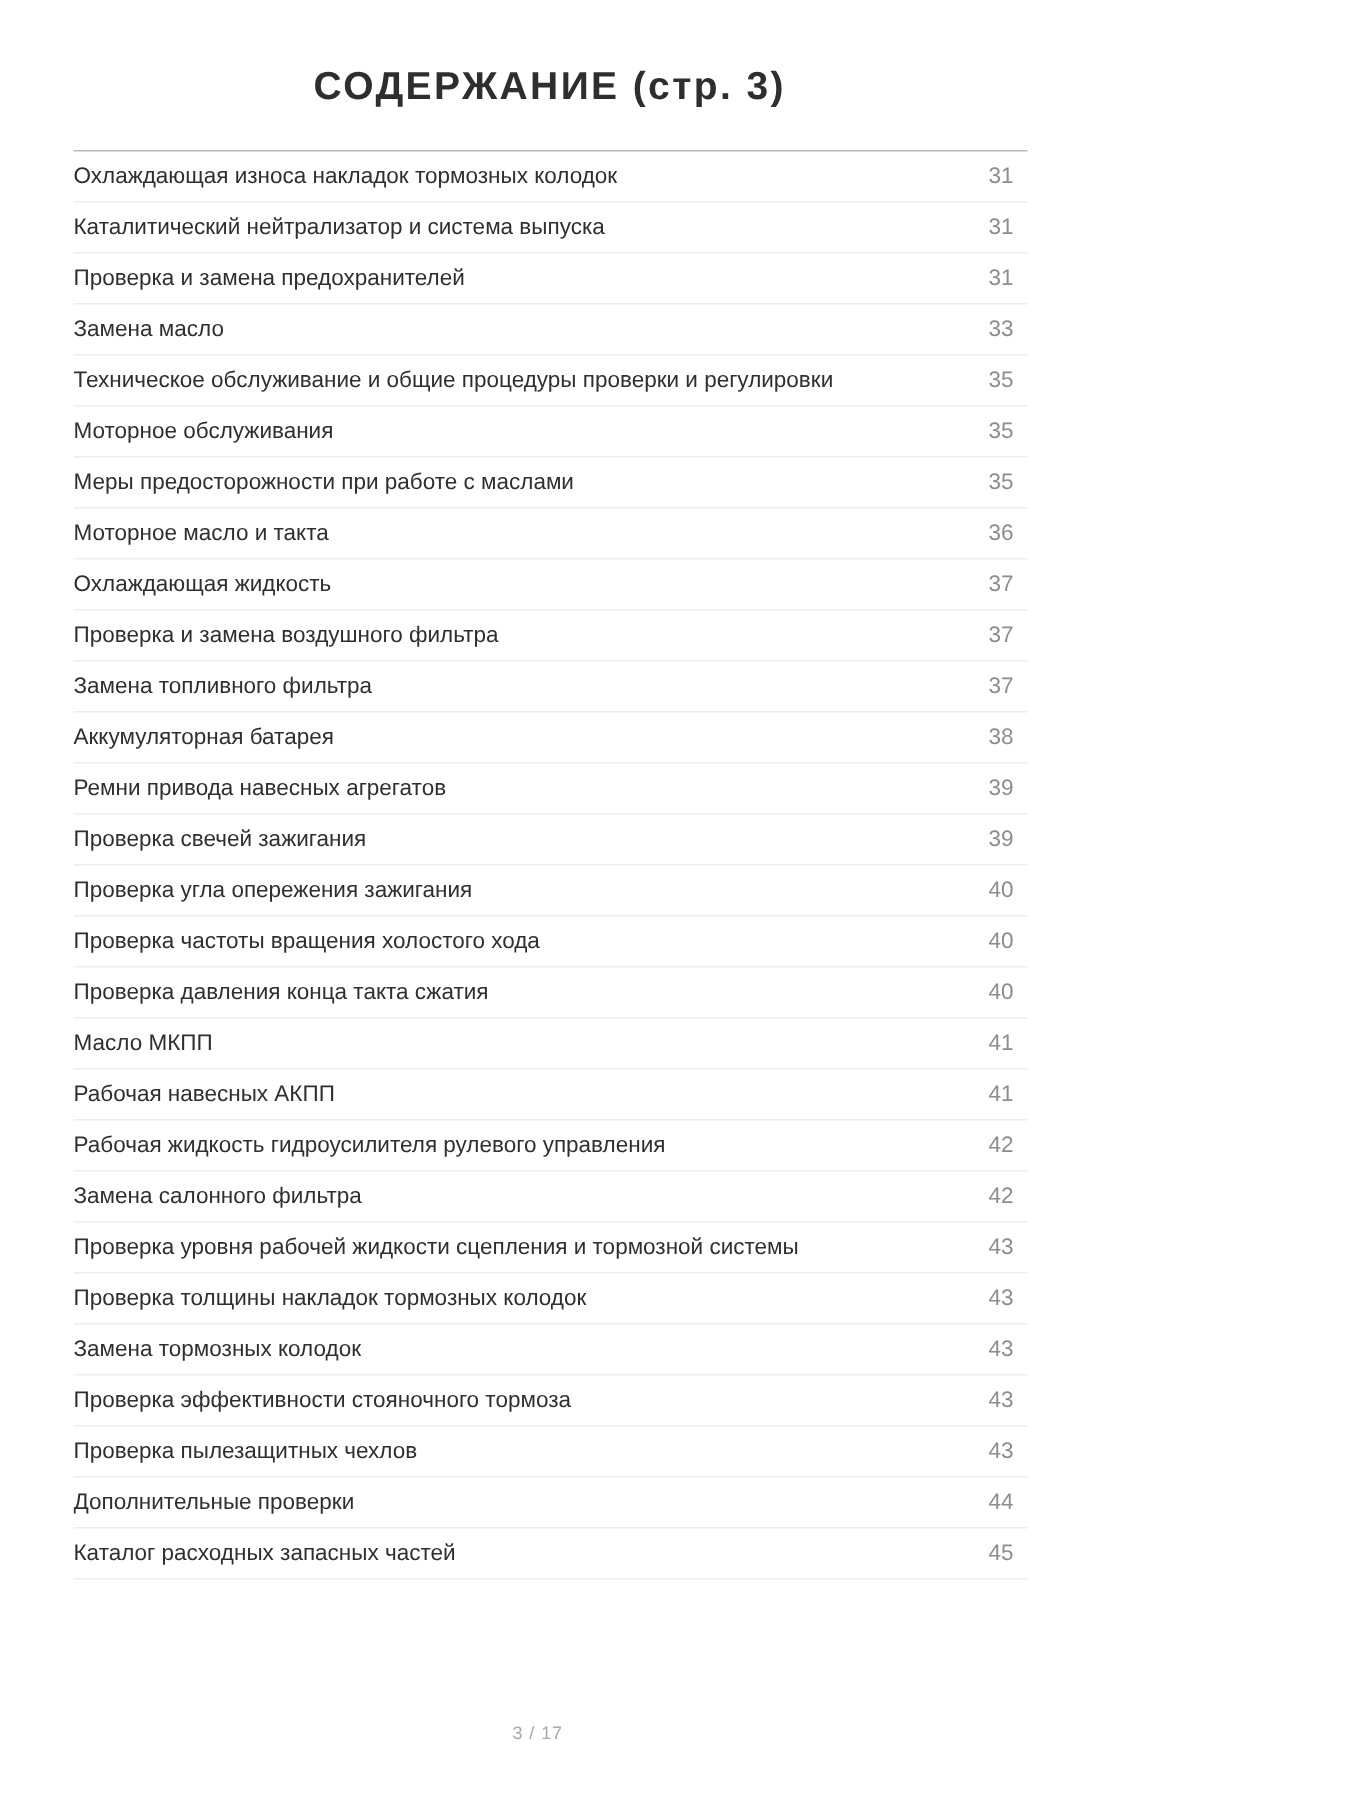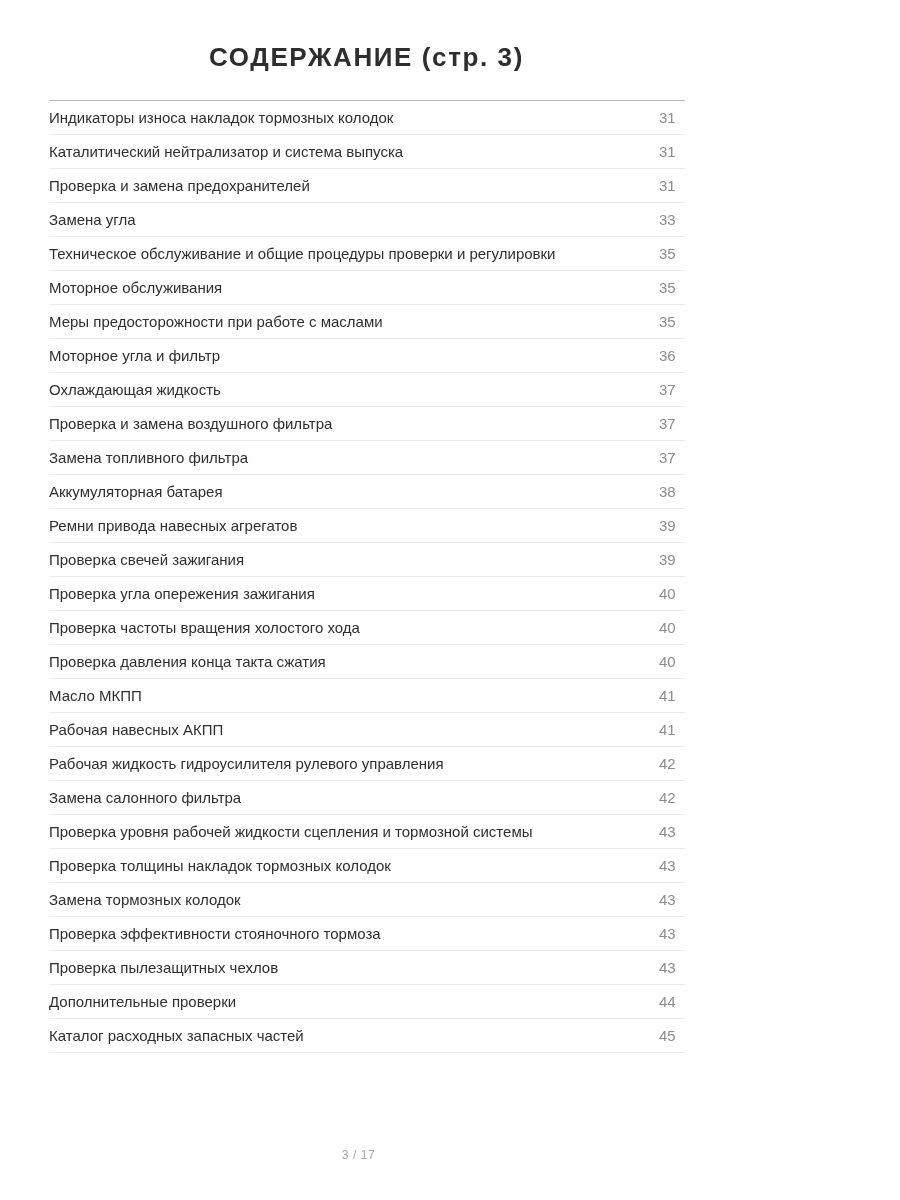--- a/index.html
+++ b/index.html
@@ -98,49 +98,49 @@
 <body>
 
 <div class="page">
 
   <h1 class="toc-title">СОДЕРЖАНИЕ (стр. 3)</h1>
 
   <div class="title-rule"></div>
 
   <ul class="toc-list" id="toc-list">
       <li class="toc-row">
-        <span class="entry-title">Индикаторы износа накладок тормозных колодок</span>
+        <span class="entry-title">Охлаждающая износа накладок тормозных колодок</span>
         <span class="entry-page">31</span>
       </li>
       <li class="toc-row">
         <span class="entry-title">Каталитический нейтрализатор и система выпуска</span>
         <span class="entry-page">31</span>
       </li>
       <li class="toc-row">
         <span class="entry-title">Проверка и замена предохранителей</span>
         <span class="entry-page">31</span>
       </li>
       <li class="toc-row">
-        <span class="entry-title">Замена угла</span>
+        <span class="entry-title">Замена масло</span>
         <span class="entry-page">33</span>
       </li>
       <li class="toc-row">
         <span class="entry-title">Техническое обслуживание и общие процедуры проверки и регулировки</span>
         <span class="entry-page">35</span>
       </li>
       <li class="toc-row">
         <span class="entry-title">Моторное обслуживания</span>
         <span class="entry-page">35</span>
       </li>
       <li class="toc-row">
         <span class="entry-title">Меры предосторожности при работе с маслами</span>
         <span class="entry-page">35</span>
       </li>
       <li class="toc-row">
-        <span class="entry-title">Моторное угла и фильтр</span>
+        <span class="entry-title">Моторное масло и такта</span>
         <span class="entry-page">36</span>
       </li>
       <li class="toc-row">
         <span class="entry-title">Охлаждающая жидкость</span>
         <span class="entry-page">37</span>
       </li>
       <li class="toc-row">
         <span class="entry-title">Проверка и замена воздушного фильтра</span>
         <span class="entry-page">37</span>
       </li>

